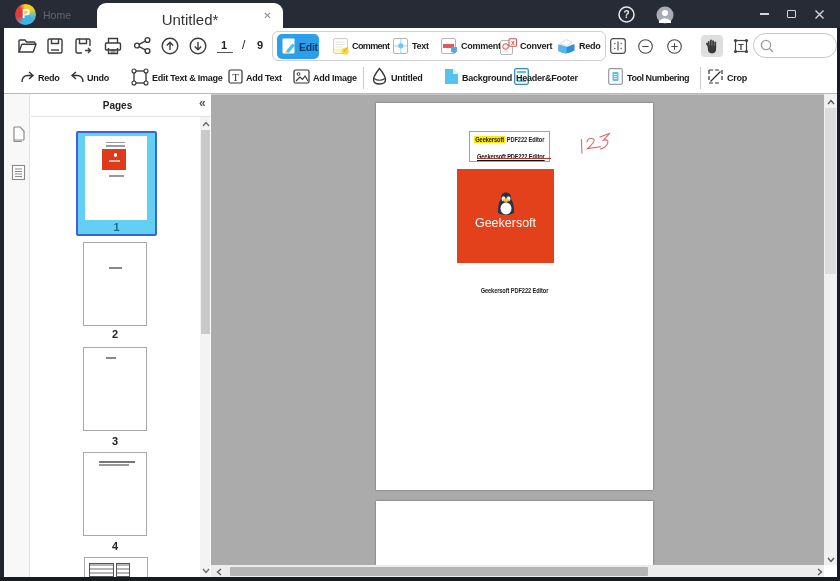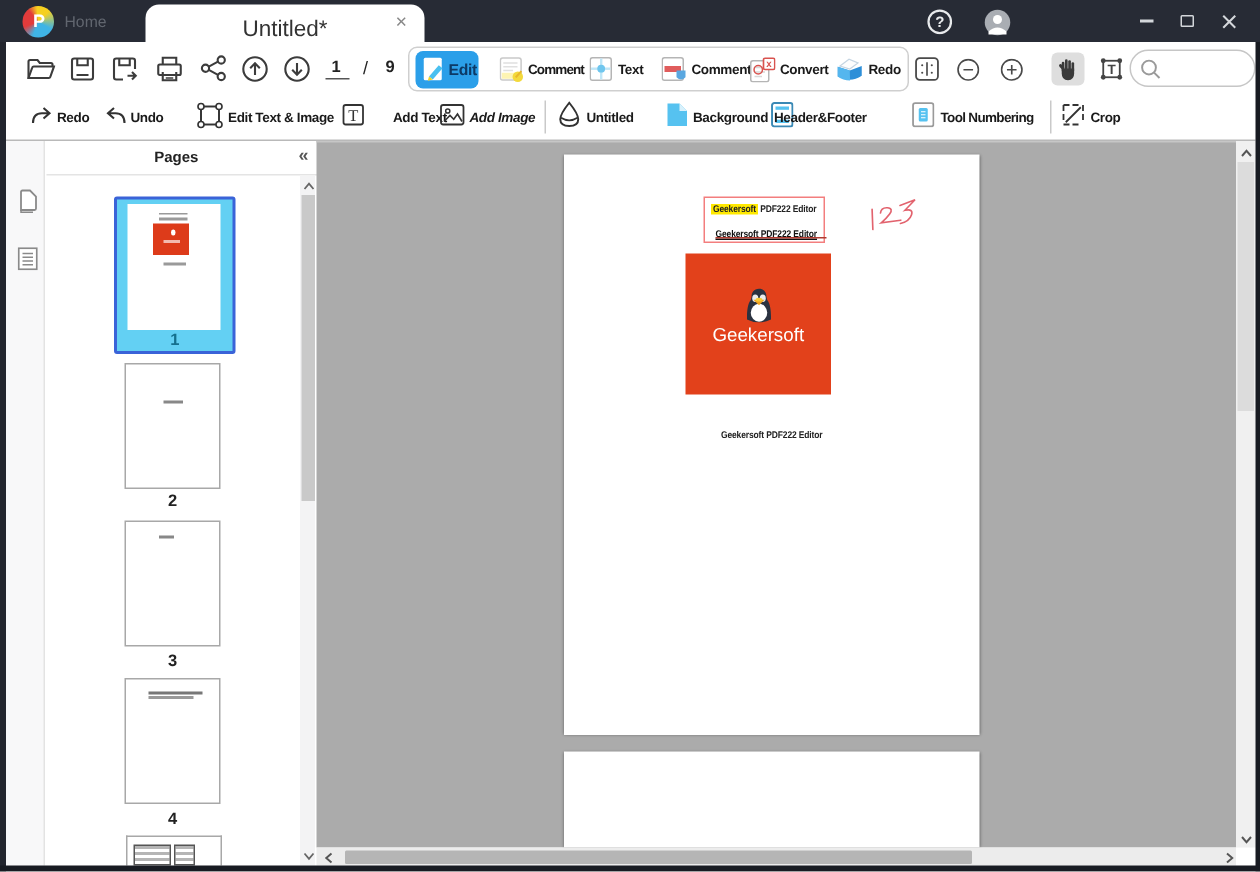--- a/index.html
+++ b/index.html
@@ -215,28 +215,28 @@
     <circle cx="15" cy="3" r="2" fill="#fff" stroke-width="1.1"></circle>
   <circle cx="3" cy="15" r="2" fill="#fff" stroke-width="1.1"></circle>
     <circle cx="15" cy="15" r="2" fill="#fff" stroke-width="1.1"></circle>
 </svg>
 <div class="abs lbl" style="left:152px;top:73px;">Edit Text &amp; Image</div>
 
 <svg class="abs" style="left:228px;top:69px" width="15" height="15" viewBox="0 0 15 15" fill="none" stroke="#333">
   <rect x="1" y="1" width="13" height="13" rx="1.5" stroke-width="1.2"></rect>
   <text x="7.5" y="11.5" font-size="11" fill="#333" text-anchor="middle" stroke="none" font-family="Liberation Serif">T</text>
 </svg>
-<div class="abs lbl" style="left:246px;top:73px;margin-left:16px;">Add Text</div>
+<div class="abs lbl" style="left:246px;top:73px;">Add Text</div>
 
 <svg class="abs" style="left:293px;top:69px" width="17" height="15" viewBox="0 0 17 15" fill="none" stroke="#333">
   <rect x="1" y="1" width="15" height="13" rx="1.5" stroke-width="1.2"></rect>
   <circle cx="5.5" cy="5" r="1.4" stroke-width="1"></circle>
   <path d="M3,12 L7,8 L9.5,10.5 L12,7 L15,12" stroke-width="1.1"></path>
 </svg>
-<div class="abs lbl" style="left:313px;top:73px;font-style:italic;">Add Image</div>
+<div class="abs lbl" style="left:313px;top:73px;">Add Image</div>
 
 <div class="abs sep2" style="left:363px;top:67px;"></div>
 
 <svg class="abs" style="left:371px;top:67px" width="17" height="19" viewBox="0 0 17 19" fill="none" stroke="#333">
   <path d="M8.5,1.5 Q14.5,9 14.5,12.5 Q14.5,17 8.5,17 Q2.5,17 2.5,12.5 Q2.5,9 8.5,1.5 Z" stroke-width="1.3"></path>
   <path d="M3,11.5 Q8.5,15 14,11.5" stroke-width="1.1"></path>
 </svg>
 <div class="abs lbl" style="left:391px;top:73px;">Untitled</div>
 
 <svg class="abs" style="left:444px;top:68px" width="15" height="17" viewBox="0 0 15 17">

